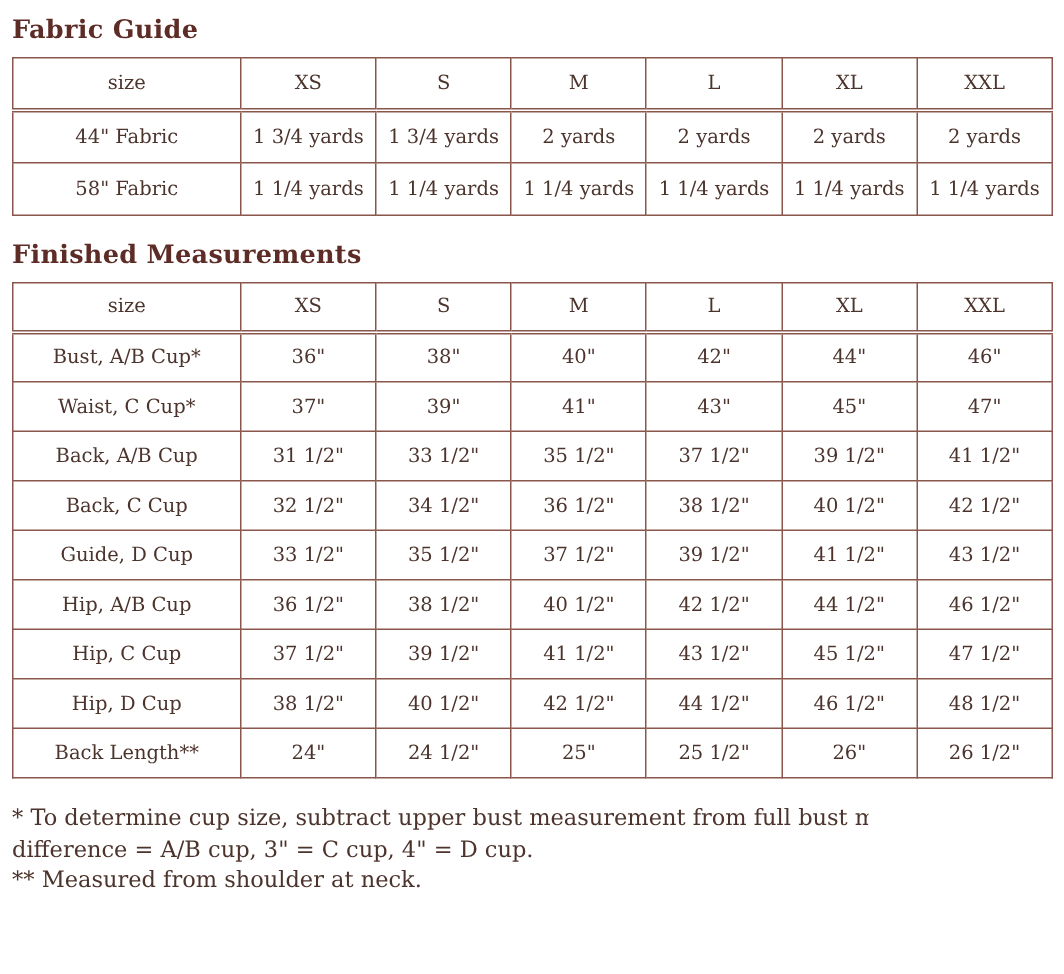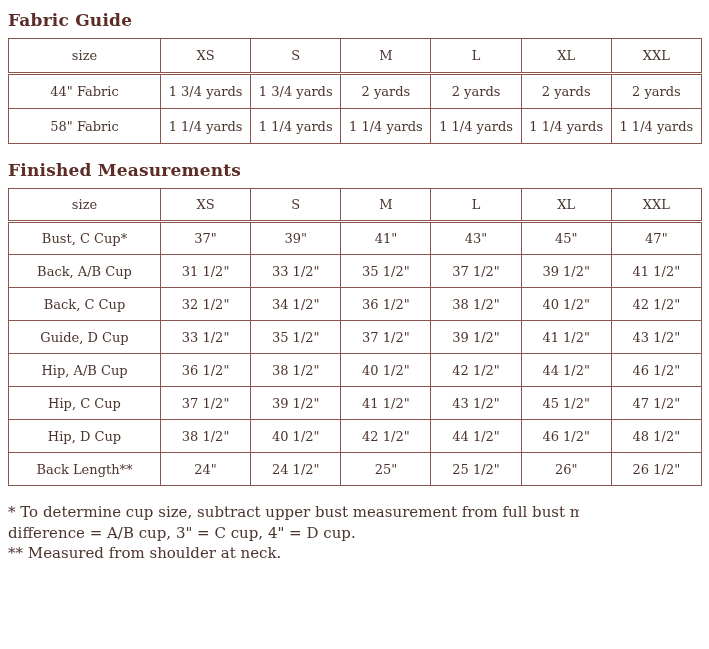--- a/index.html
+++ b/index.html
@@ -135,21 +135,30 @@
           <th>XS</th>
           <th>S</th>
           <th>M</th>
           <th>L</th>
           <th>XL</th>
           <th>XXL</th>
         </tr>
       </thead>
       <tbody>
         <tr>
-          <td>Bust, C Cup*</td>
+          <td>Bust, A/B Cup*</td>
+          <td>36"</td>
+          <td>38"</td>
+          <td>40"</td>
+          <td>42"</td>
+          <td>44"</td>
+          <td>46"</td>
+        </tr>
+        <tr>
+          <td>Waist, C Cup*</td>
           <td>37"</td>
           <td>39"</td>
           <td>41"</td>
           <td>43"</td>
           <td>45"</td>
           <td>47"</td>
         </tr>
         <tr>
           <td>Back, A/B Cup</td>
           <td>31 1/2"</td>

